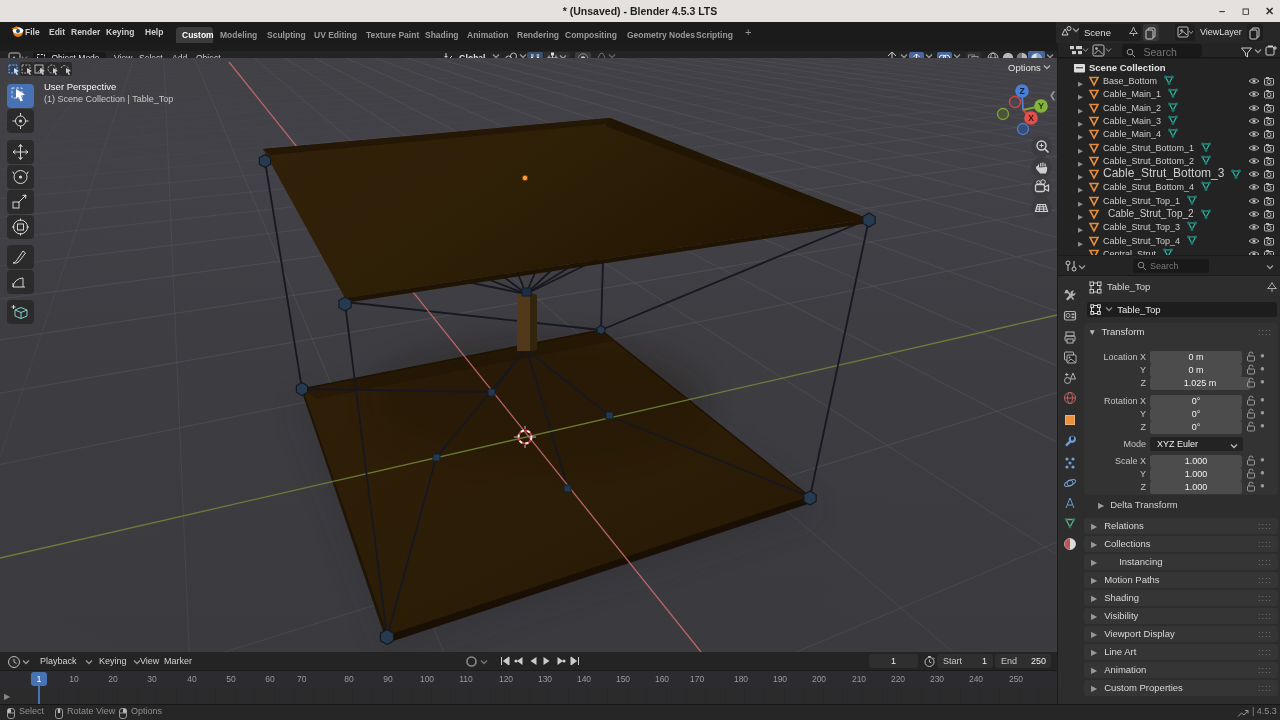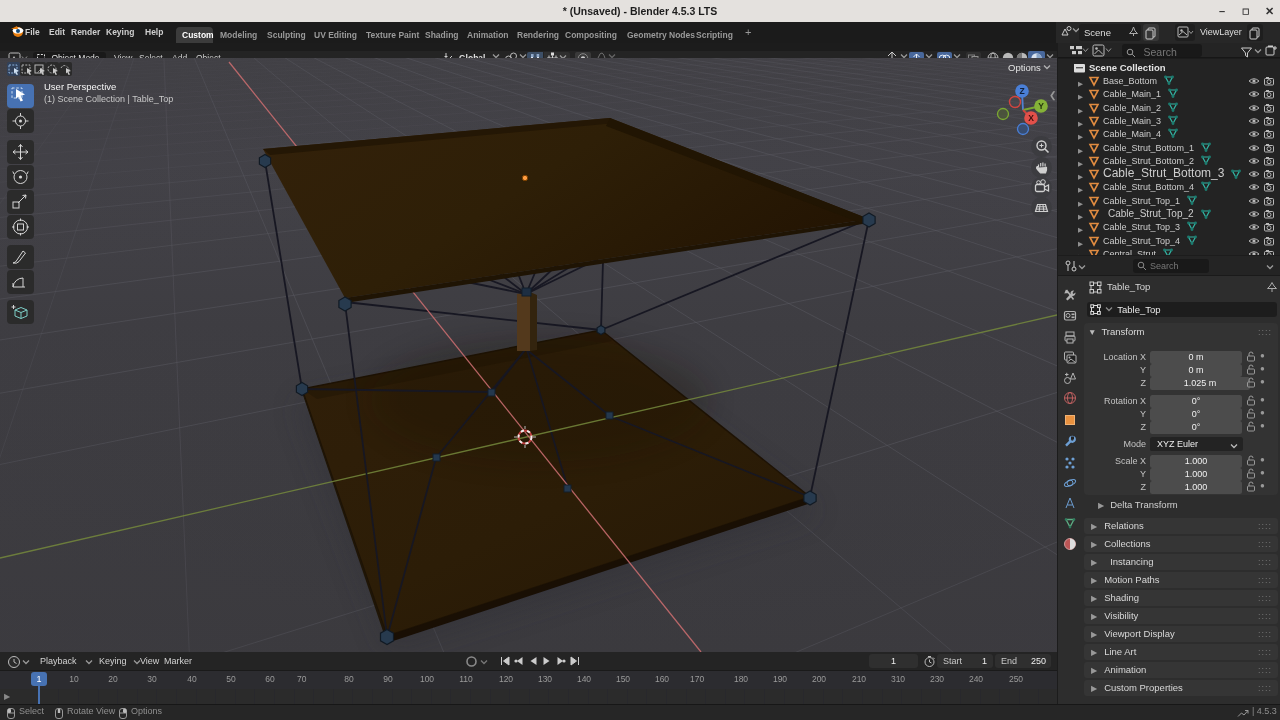--- a/index.html
+++ b/index.html
@@ -898,21 +898,21 @@
         <path d="M3 5 L3 3 A2 2 0 0 1 7 3" fill="none" stroke="#999"></path>
       </svg></span>
 <span style="position:absolute;left:202px;top:225px;color:#999;font-size:8px">●</span>
 <span class="flbl" style="left:30px;top:182px;width:58px">Mode</span>
 <div style="position:absolute;left:92px;top:181px;width:93px;height:14px;background:#232323;border-radius:2.5px;line-height:14px;font-size:9px;color:#ededed"><span style="margin-left:7px">XYZ Euler</span><span style="position:absolute;left:80px;top:3px"><svg width="8" height="8" viewBox="0 0 8 8" style="" xmlns="http://www.w3.org/2000/svg">
           <path d="M1 2.5 L4 5.5 L7 2.5" stroke="#bbb" stroke-width="1.3" fill="none"></path>
         </svg></span></div>
 <div style="position:absolute;left:40px;top:243px;color:#d0d0d0"><span style="color:#999;font-size:8px">▶</span><span style="margin-left:6px;font-size:9.5px">Delta Transform</span></div>
 <div class="sect" style="left:26px;top:262px;width:194px"><span style="margin-left:7px;color:#999;font-size:8px">▶</span><span style="margin-left:7px">Relations</span><span style="position:absolute;left:174px;color:#777;letter-spacing:1px;font-size:9px">::::</span></div>
 <div class="sect" style="left:26px;top:280px;width:194px"><span style="margin-left:7px;color:#999;font-size:8px">▶</span><span style="margin-left:7px">Collections</span><span style="position:absolute;left:174px;color:#777;letter-spacing:1px;font-size:9px">::::</span></div>
-<div class="sect" style="left:26px;top:298px;width:194px"><span style="margin-left:7px;color:#999;font-size:8px">▶</span><span style="margin-left:13px">Instancing</span><span style="position:absolute;left:174px;color:#777;letter-spacing:1px;font-size:9px">::::</span></div>
+<div class="sect" style="left:26px;top:298px;width:194px"><span style="margin-left:7px;color:#999;font-size:8px">▶</span><span style="margin-left:22px">Instancing</span><span style="position:absolute;left:174px;color:#777;letter-spacing:1px;font-size:9px">::::</span></div>
 <div class="sect" style="left:26px;top:316px;width:194px"><span style="margin-left:7px;color:#999;font-size:8px">▶</span><span style="margin-left:7px">Motion Paths</span><span style="position:absolute;left:174px;color:#777;letter-spacing:1px;font-size:9px">::::</span></div>
 <div class="sect" style="left:26px;top:334px;width:194px"><span style="margin-left:7px;color:#999;font-size:8px">▶</span><span style="margin-left:7px">Shading</span><span style="position:absolute;left:174px;color:#777;letter-spacing:1px;font-size:9px">::::</span></div>
 <div class="sect" style="left:26px;top:352px;width:194px"><span style="margin-left:7px;color:#999;font-size:8px">▶</span><span style="margin-left:7px">Visibility</span><span style="position:absolute;left:174px;color:#777;letter-spacing:1px;font-size:9px">::::</span></div>
 <div class="sect" style="left:26px;top:370px;width:194px"><span style="margin-left:7px;color:#999;font-size:8px">▶</span><span style="margin-left:7px">Viewport Display</span><span style="position:absolute;left:174px;color:#777;letter-spacing:1px;font-size:9px">::::</span></div>
 <div class="sect" style="left:26px;top:388px;width:194px"><span style="margin-left:7px;color:#999;font-size:8px">▶</span><span style="margin-left:7px">Line Art</span><span style="position:absolute;left:174px;color:#777;letter-spacing:1px;font-size:9px">::::</span></div>
 <div class="sect" style="left:26px;top:406px;width:194px"><span style="margin-left:7px;color:#999;font-size:8px">▶</span><span style="margin-left:7px">Animation</span><span style="position:absolute;left:174px;color:#777;letter-spacing:1px;font-size:9px">::::</span></div>
 <div class="sect" style="left:26px;top:424px;width:194px"><span style="margin-left:7px;color:#999;font-size:8px">▶</span><span style="margin-left:7px">Custom Properties</span><span style="position:absolute;left:174px;color:#777;letter-spacing:1px;font-size:9px">::::</span></div>
   </div>
 
 <div class="abs timeline">
@@ -985,21 +985,21 @@
       <span style="position:absolute;left:494px;top:3px;width:24px;text-align:center">120</span>
       <span style="position:absolute;left:533px;top:3px;width:24px;text-align:center">130</span>
       <span style="position:absolute;left:572px;top:3px;width:24px;text-align:center">140</span>
       <span style="position:absolute;left:611px;top:3px;width:24px;text-align:center">150</span>
       <span style="position:absolute;left:650px;top:3px;width:24px;text-align:center">160</span>
       <span style="position:absolute;left:690px;top:3px;width:24px;">170</span>
       <span style="position:absolute;left:729px;top:3px;width:24px;text-align:center">180</span>
       <span style="position:absolute;left:768px;top:3px;width:24px;text-align:center">190</span>
       <span style="position:absolute;left:807px;top:3px;width:24px;text-align:center">200</span>
       <span style="position:absolute;left:847px;top:3px;width:24px;text-align:center">210</span>
-      <span style="position:absolute;left:886px;top:3px;width:24px;text-align:center">310</span>
+      <span style="position:absolute;left:886px;top:3px;width:24px;text-align:center">220</span>
       <span style="position:absolute;left:925px;top:3px;width:24px;text-align:center">230</span>
       <span style="position:absolute;left:964px;top:3px;width:24px;text-align:center">240</span>
       <span style="position:absolute;left:1004px;top:3px;width:24px;text-align:center">250</span>
     </div>
 <div style="position:absolute;left:31px;top:20px;width:16px;height:14px;background:#4772b3;border-radius:3px;color:#fff;font-size:9px;text-align:center;line-height:14px">1</div>
 <div style="position:absolute;left:0;top:37px;width:1057px;height:15px;background:#2b2b2b">
       <div style="position:absolute;left:39px;top:0;width:1px;height:15px;background:#28282c"></div>
       <div style="position:absolute;left:58px;top:0;width:1px;height:15px;background:#28282c"></div>
       <div style="position:absolute;left:78px;top:0;width:1px;height:15px;background:#28282c"></div>
       <div style="position:absolute;left:98px;top:0;width:1px;height:15px;background:#28282c"></div>

